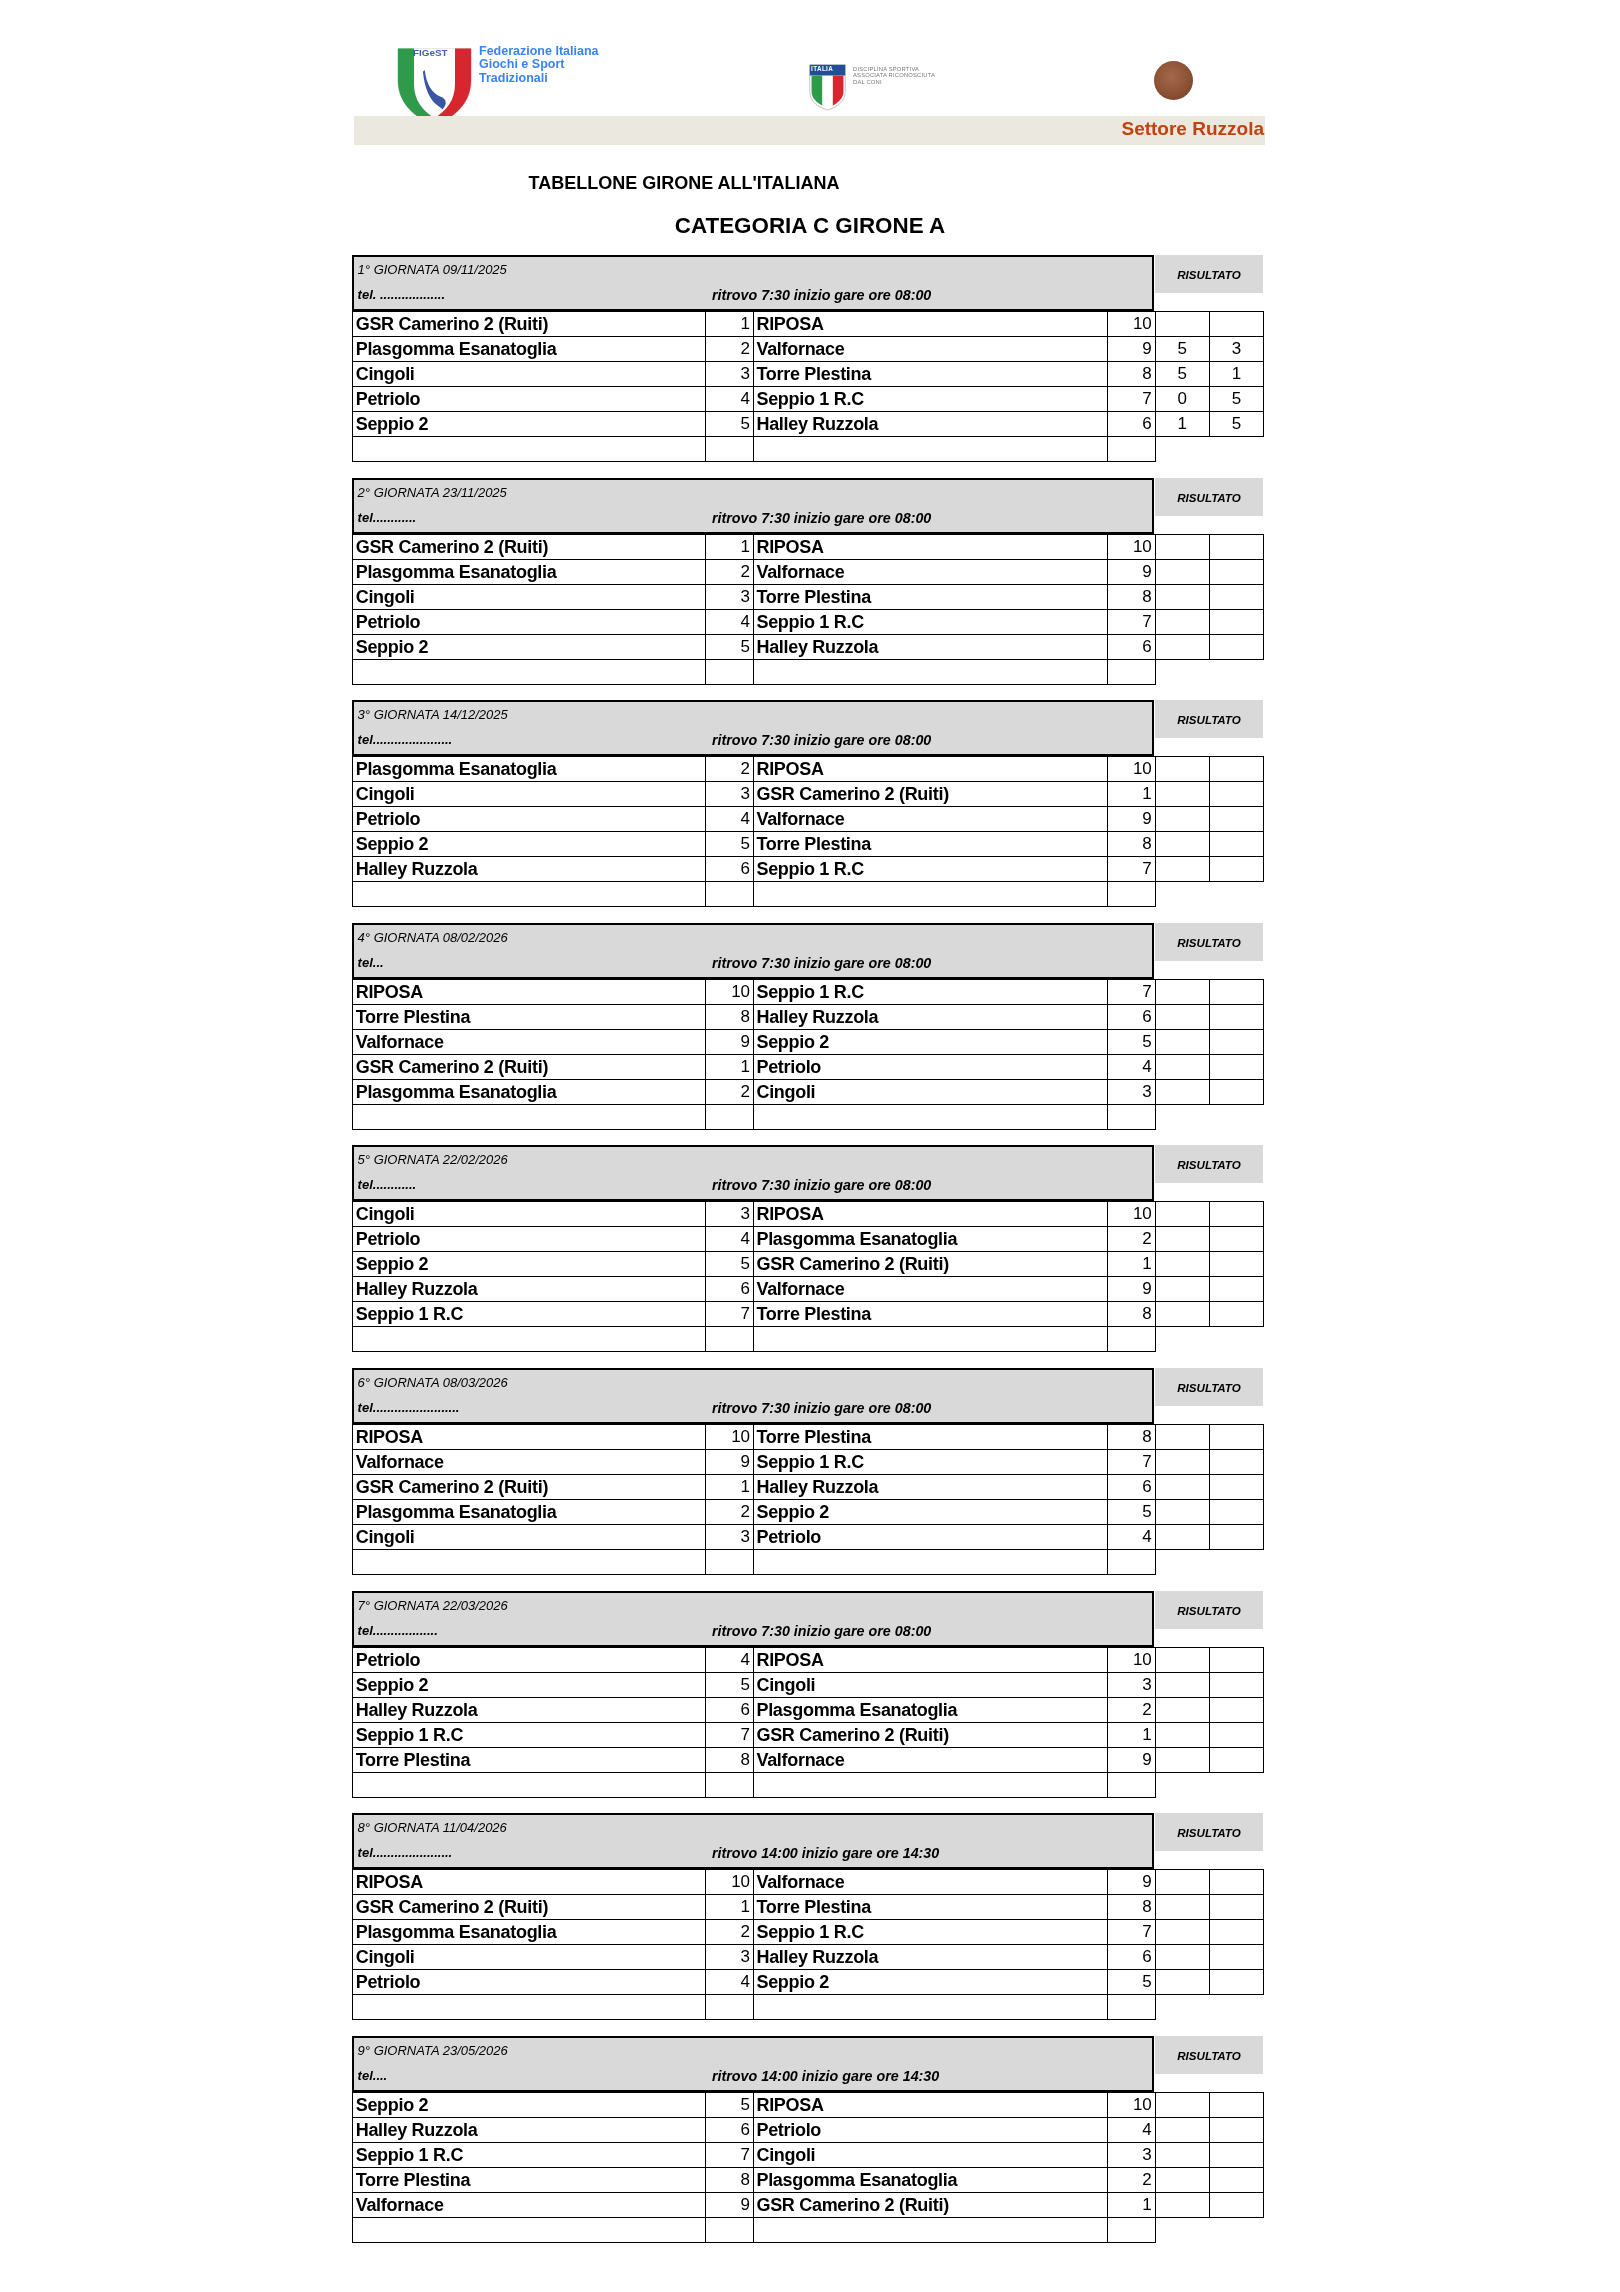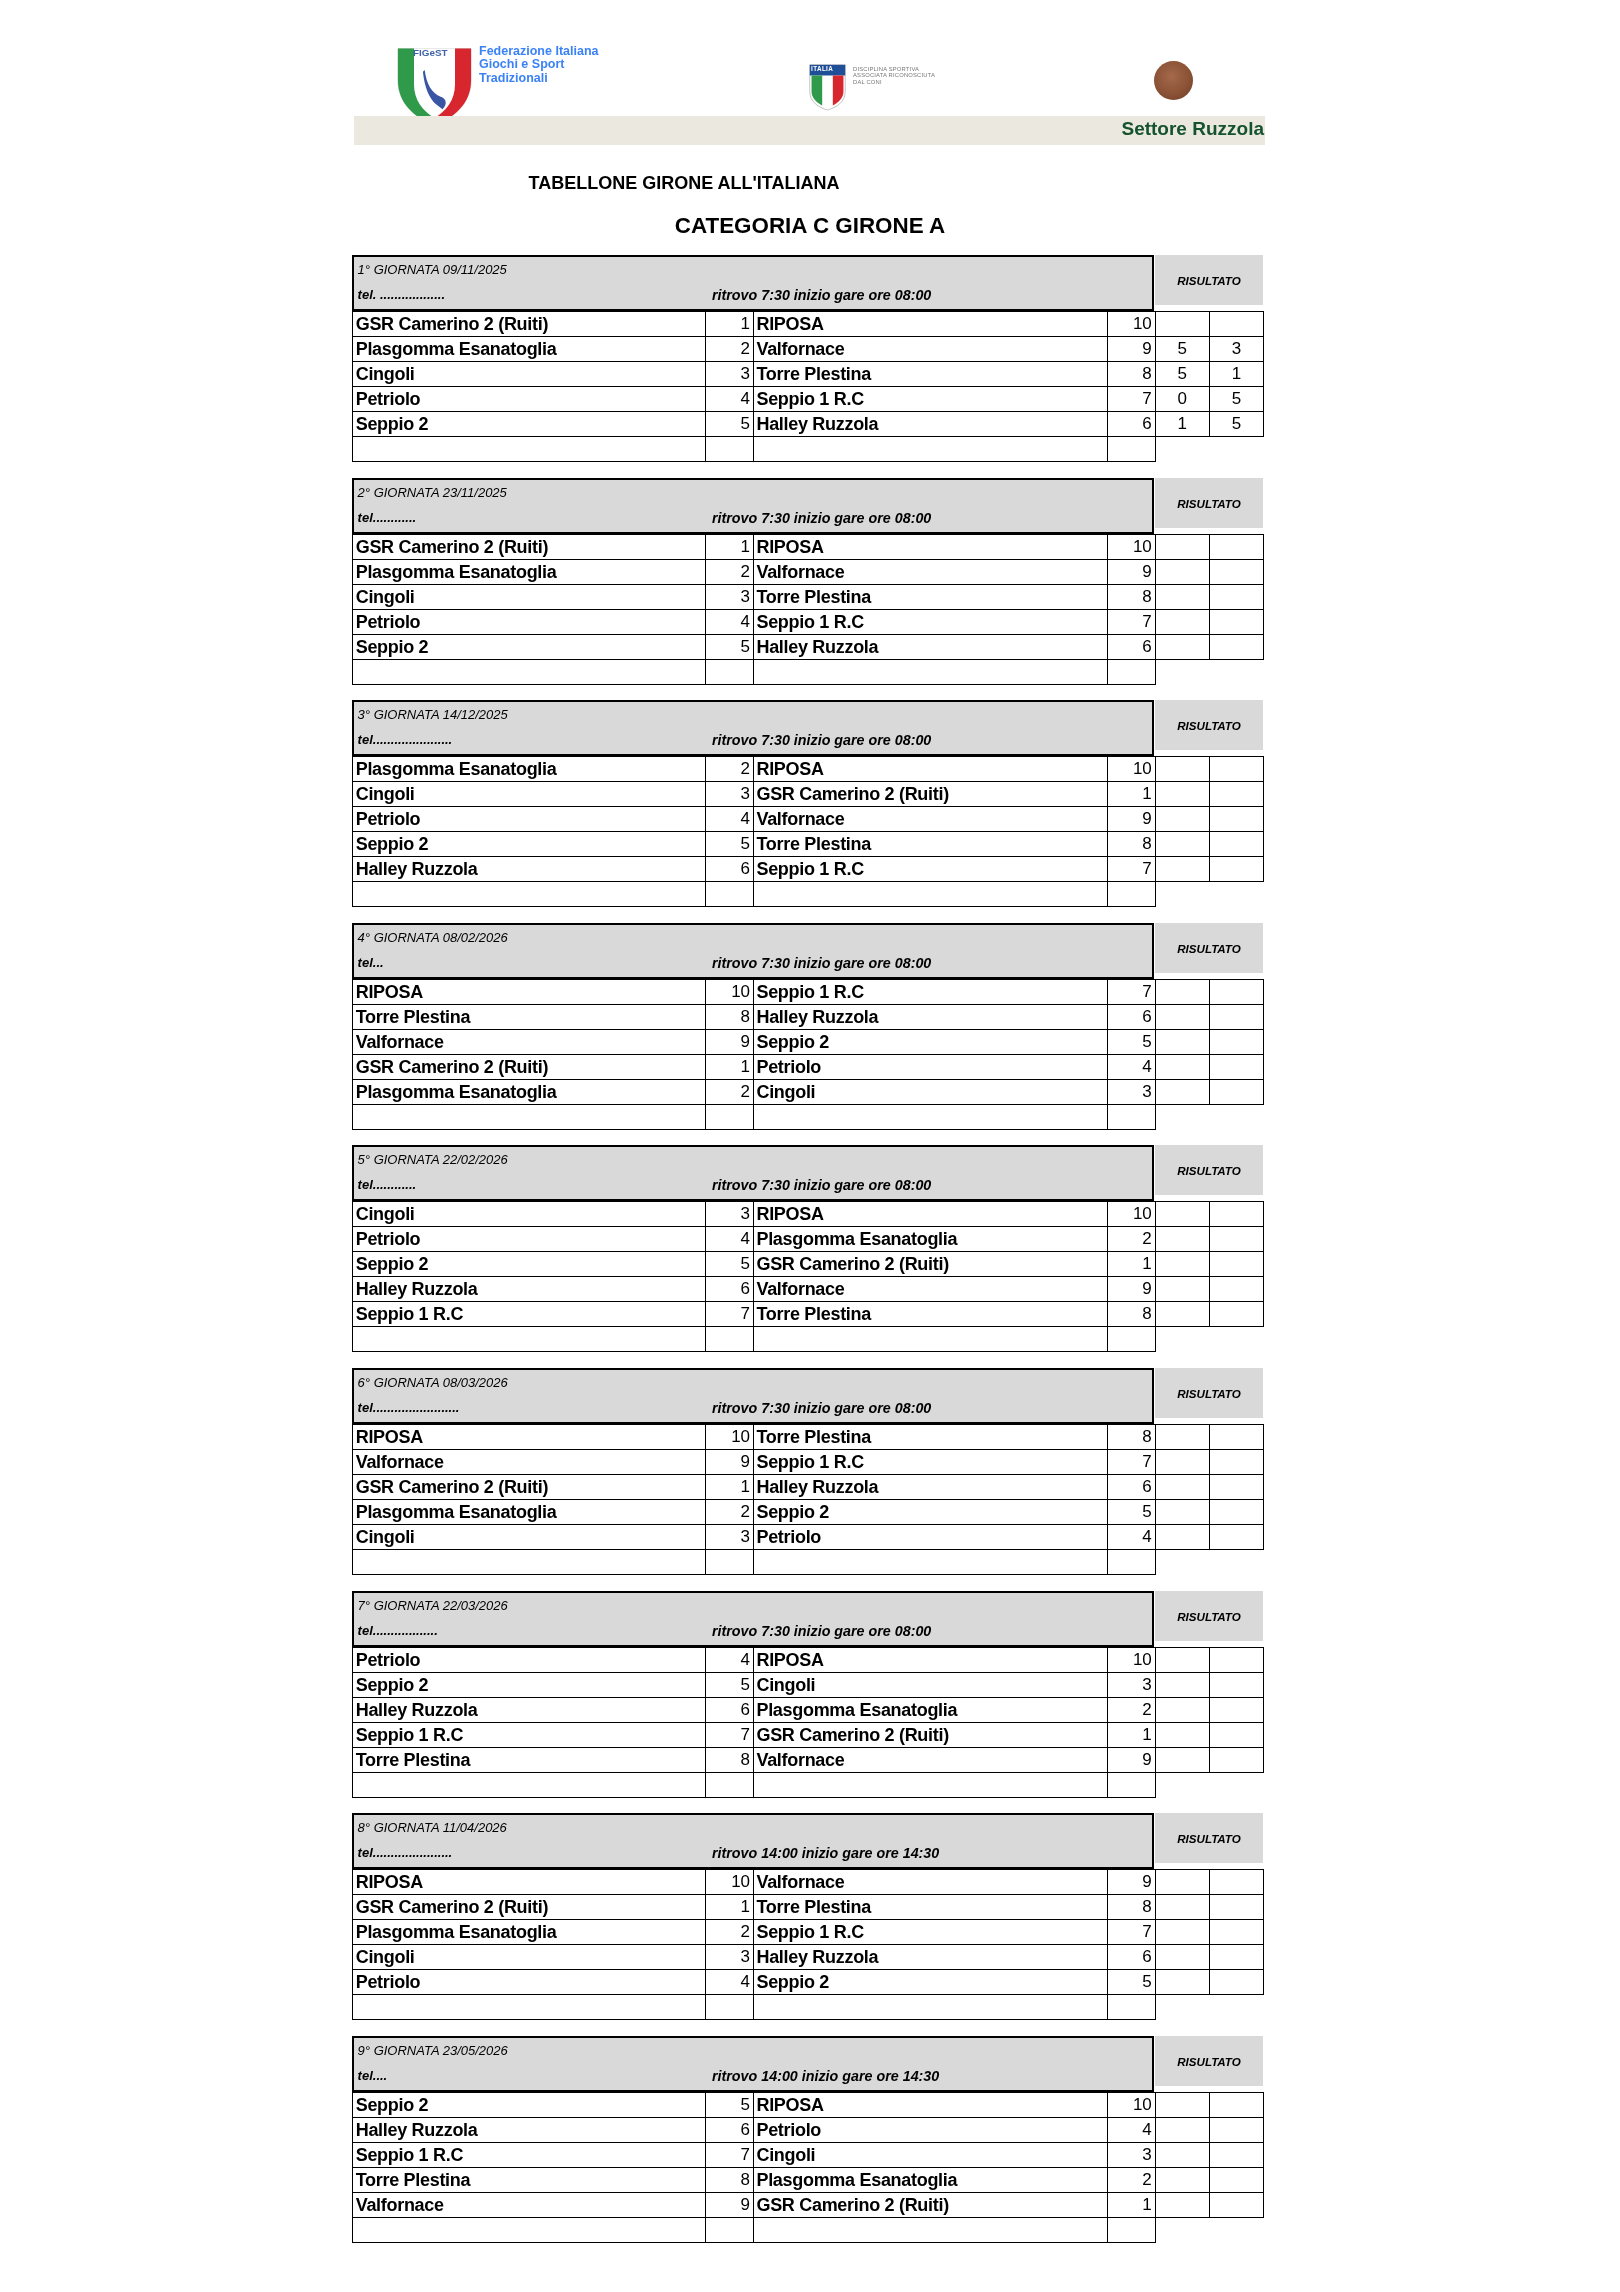--- a/index.html
+++ b/index.html
@@ -2,41 +2,41 @@
 <html style="font-size:14.3px"><head>
 <meta charset="utf-8">
 <style>
   html, body { margin:0; padding:0; background:#ffffff; }
   body { width:1620px; height:2293px; position:relative; overflow:hidden;
          font-family:"Liberation Sans", sans-serif; color:#000; }
 
   
   .header-band { position:absolute; left:354px; top:116px; width:911px; height:29px; background:#ebe8df; }
   .settore { position:absolute; right:356px; top:118px; font-family:"Liberation Sans", sans-serif;
-             font-weight:bold; font-size:19px; color:#14532d; }
+             font-weight:bold; font-size:19px; color:#c2410c; }
   .figest-logo { position:absolute; left:394px; top:45px; width:81px; height:82px; }
   .figest-text { position:absolute; left:479px; top:45px; font-size:12.5px; font-weight:bold; line-height:13.4px; color:#3b82f6; }
   .coni-logo { position:absolute; left:808px; top:63px; width:39px; height:48px; }
   .coni-text { position:absolute; left:853px; top:66px; font-size:5.8px; line-height:6.3px; color:#777; letter-spacing:0.2px; }
   .ruzzola { position:absolute; left:1154px; top:61px; width:39px; height:39px; border-radius:50%;
              background:radial-gradient(circle at 45% 40%, #a5694a 0%, #8b5236 55%, #6b3b25 100%); }
 
   .doc-title { position:absolute; left:0; width:1368px; text-align:center; top:173px;
                font-size:18px; font-weight:bold; }
   .doc-subtitle { position:absolute; left:0; width:1620px; text-align:center; top:213px;
                   font-size:22.4px; font-weight:bold; }
 
   
   .round { position:absolute; left:352px; width:913px; height:222px; }
   .round-head { position:absolute; left:0; top:0; width:798px; height:52px; background:#d9d9d9;
                 border:2.7px solid #000; }
   .round-title { position:absolute; left:3.6px; top:5.4px; font-size:13px; font-weight:normal; font-style:italic; }
   .round-tel { position:absolute; left:3.6px; top:30px; font-size:13px; font-weight:bold; font-style:italic; }
   .round-ritrovo { position:absolute; left:358px; top:30px; font-size:14.3px; font-weight:bold; font-style:italic; }
-  .risultato-head { position:absolute; left:803px; top:0; width:108px; height:50px; background:#d9d9d9;
+  .risultato-head { position:absolute; left:803px; top:0; width:108px; height:38px; background:#d9d9d9;
                     display:flex; align-items:center; justify-content:center;
                     font-size:11.6px; font-weight:bold; font-style:italic; }
 
   table.matches { position:absolute; left:0; top:56px; border-collapse:collapse; table-layout:fixed; }
   table.matches td { border:1.8px solid #000; height:24px; padding:0 2.7px; font-size:18px; font-weight:bold;
                      white-space:nowrap; overflow:hidden; line-height:24px; }
   td.team { width:347px; text-align:left; letter-spacing:-0.3px; }
   td.team2 { width:348px; }
   td.num { width:41px; text-align:right; font-weight:normal !important; font-size:17px !important; }
   td.res { width:48px; text-align:center; font-weight:normal !important; font-size:17px !important; }

